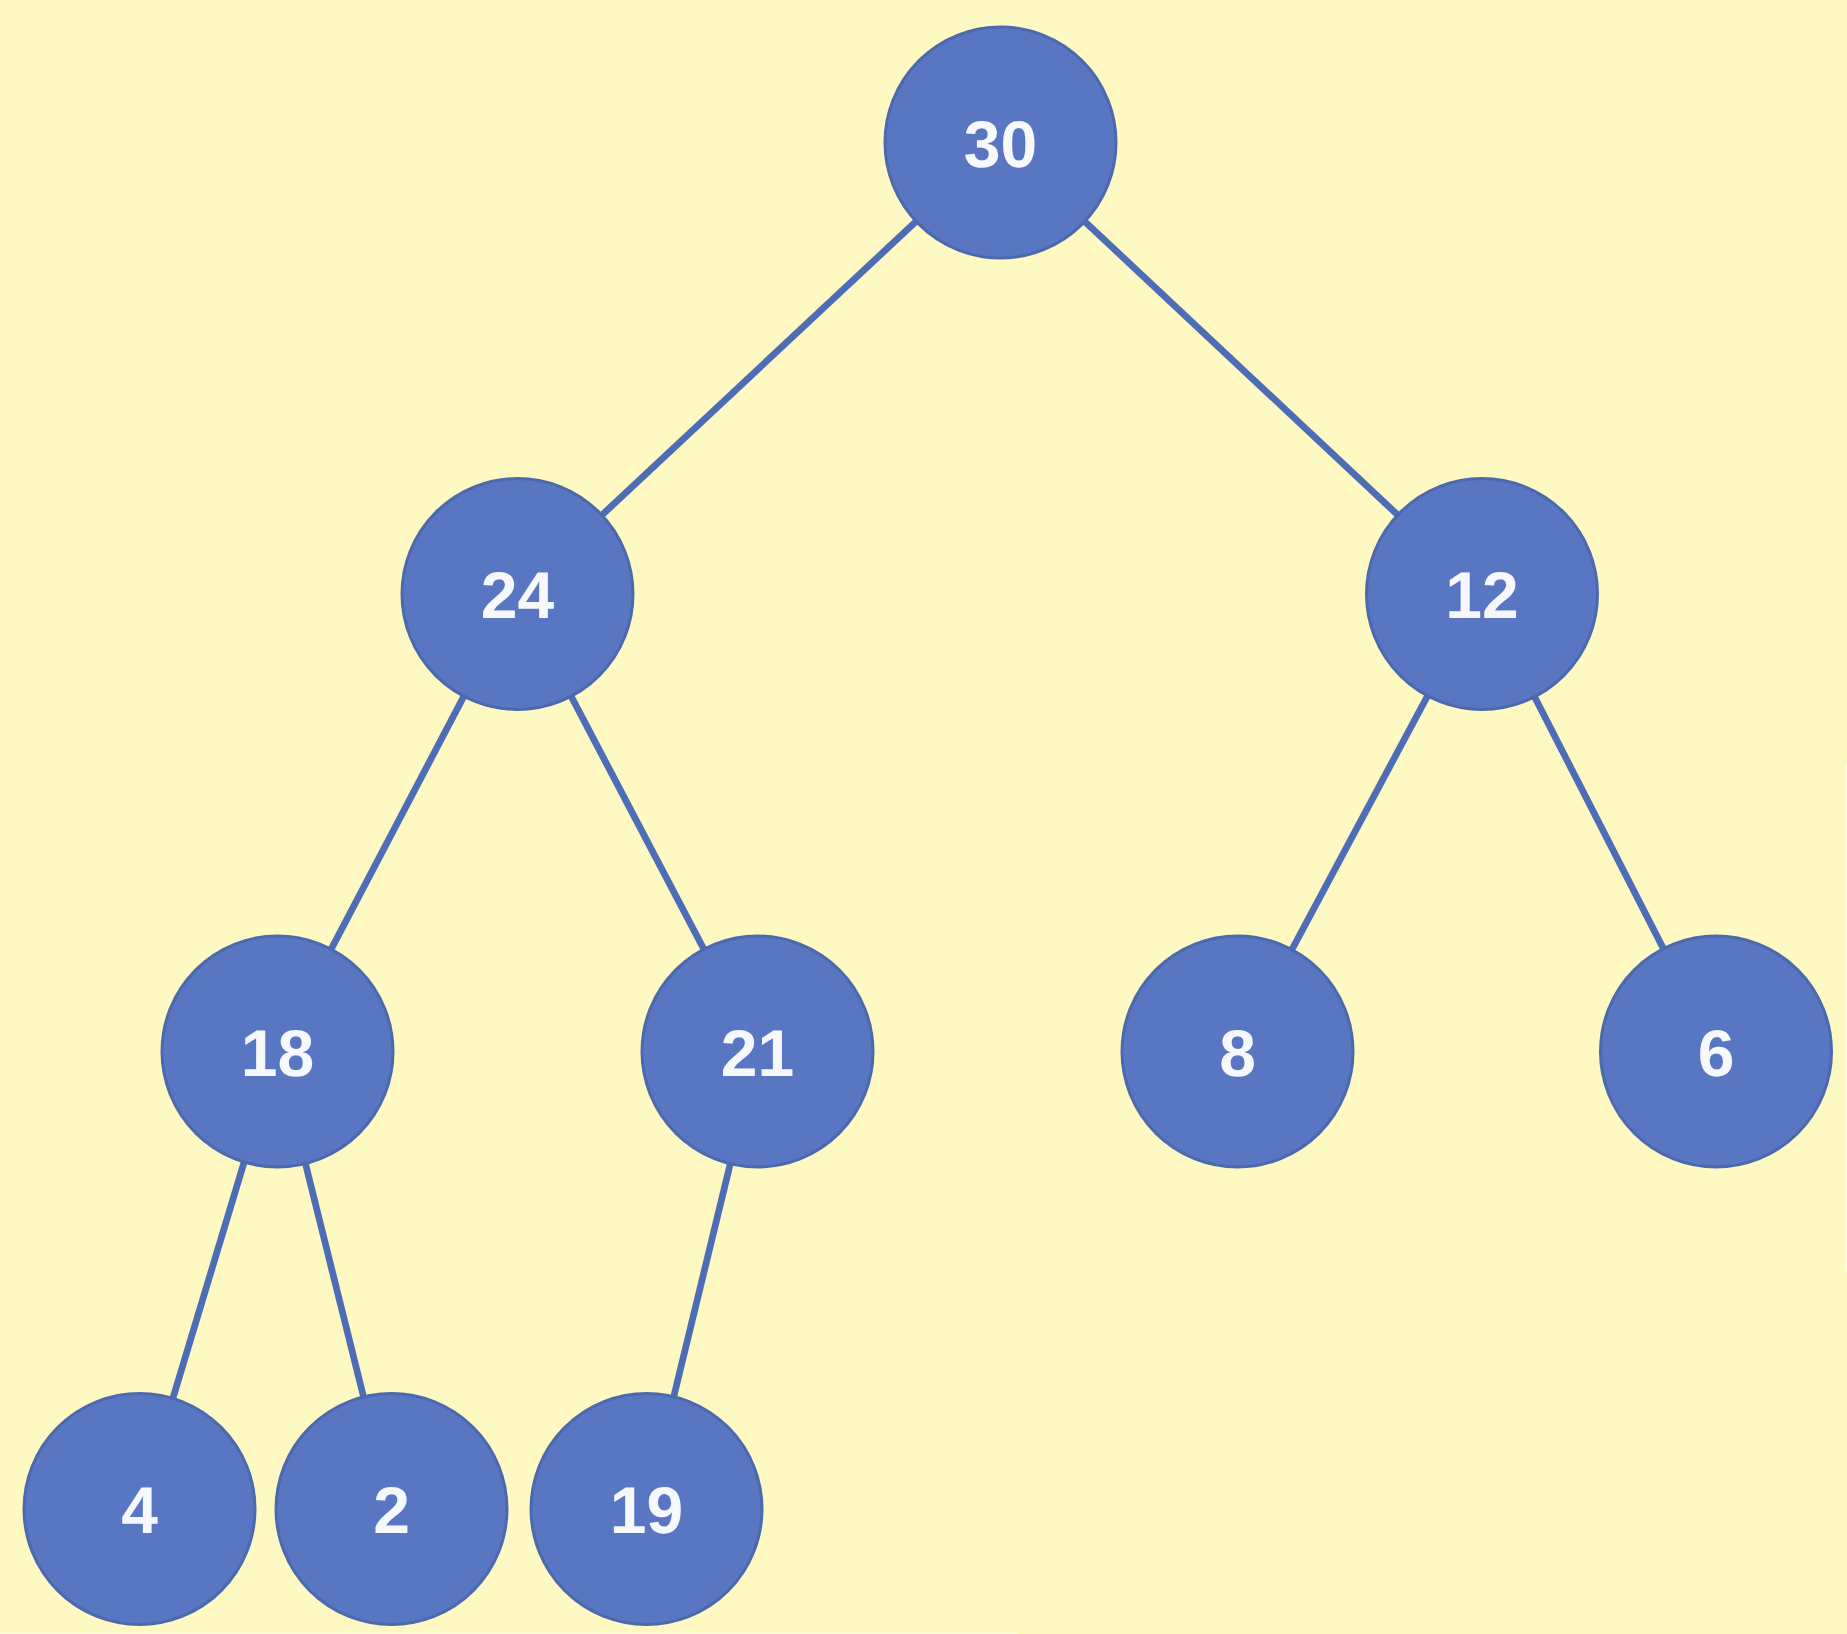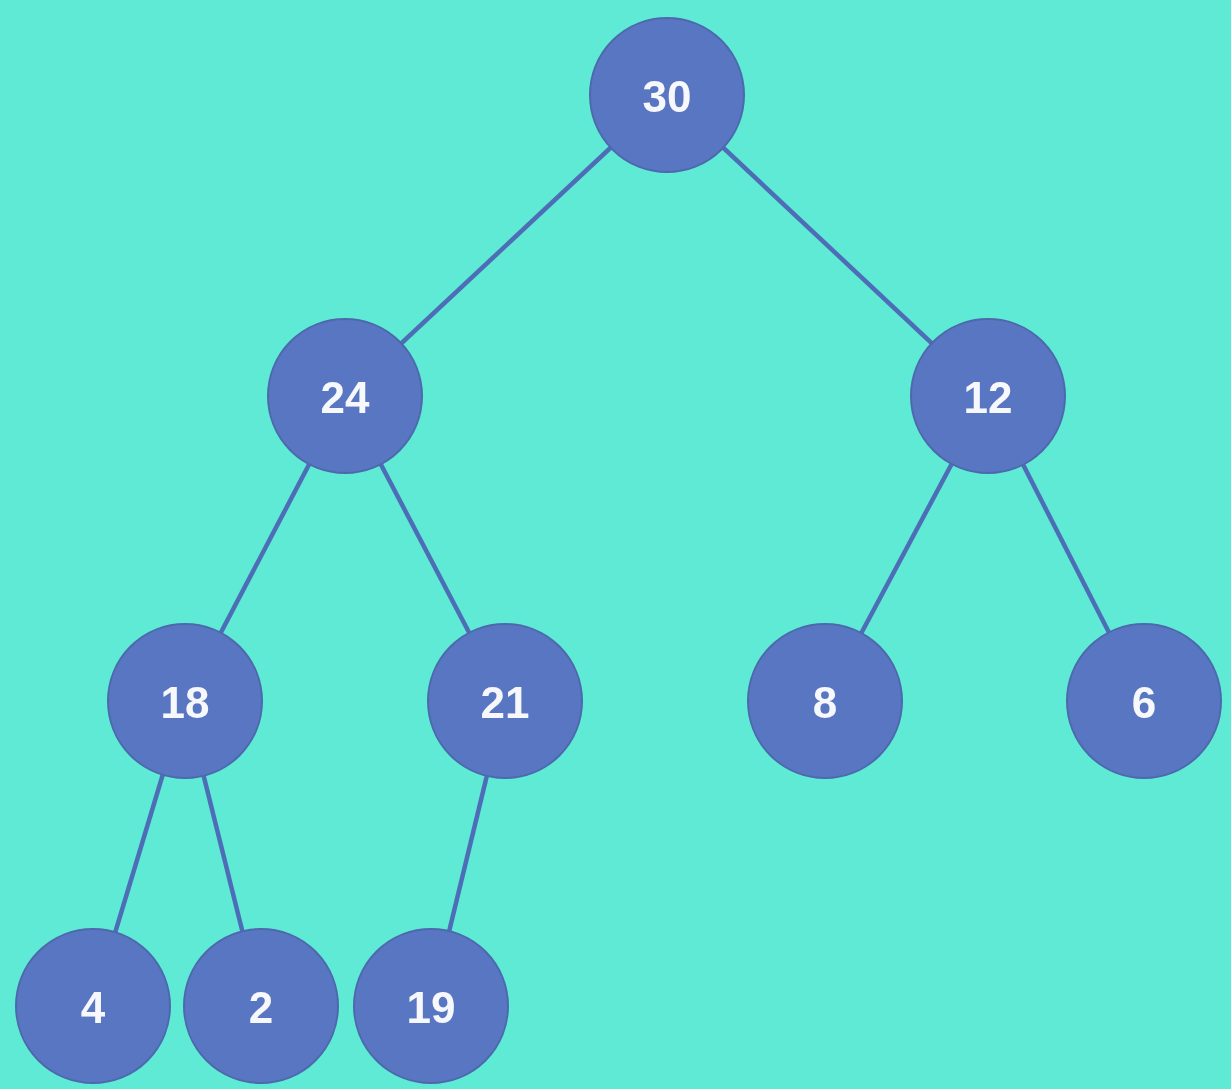--- a/index.html
+++ b/index.html
@@ -10,21 +10,21 @@
   body {
     width: 1231px;
     height: 1089px;
     overflow: hidden;
     font-family: "Liberation Sans", sans-serif;
   }
   .diagram-wrap {
     position: relative;
     width: 1231px;
     height: 1089px;
-    background: #5eead4;
+    background: #fef9c3;
   }
   svg { display: block; }
   .node-label {
     font-family: "Liberation Sans", "DejaVu Sans", sans-serif;
     font-weight: bold;
   }
 </style>
 </head>
 <body>
 

